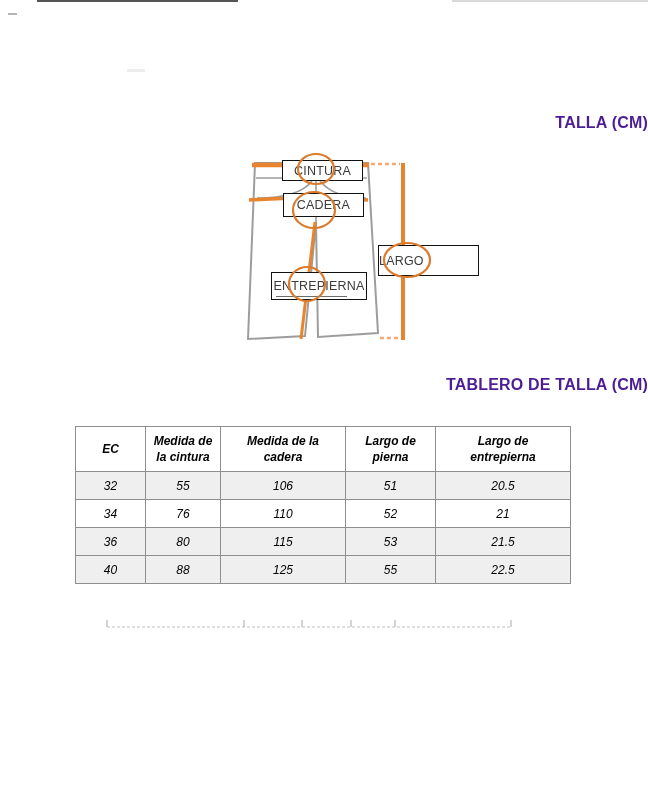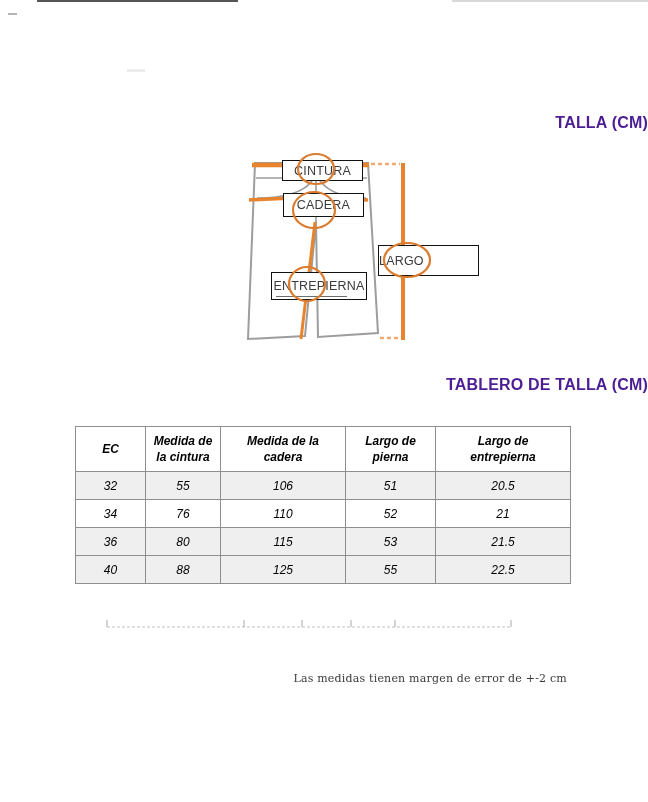--- a/index.html
+++ b/index.html
@@ -165,15 +165,14 @@
         <td>22.5</td>
       </tr>
     </tbody>
   </table>
 
   <svg class="diag-svg" style="left:95px;top:615px;" width="430" height="20" viewBox="95 615 430 20">
     <path d="M107,627 L511,627" stroke="#c2c2c2" stroke-width="1" stroke-dasharray="3 2" fill="none"></path>
     <path d="M107,620 L107,627 M244,620 L244,627 M302,620 L302,627 M351,620 L351,627 M395,620 L395,627 M511,620 L511,627" stroke="#a8a8a8" stroke-width="1" fill="none"></path>
   </svg>
 
-  <div id="footnote">Las medidas tienen margen de error de +-2 cm</div>
 
 </div>
 
 </body></html>

